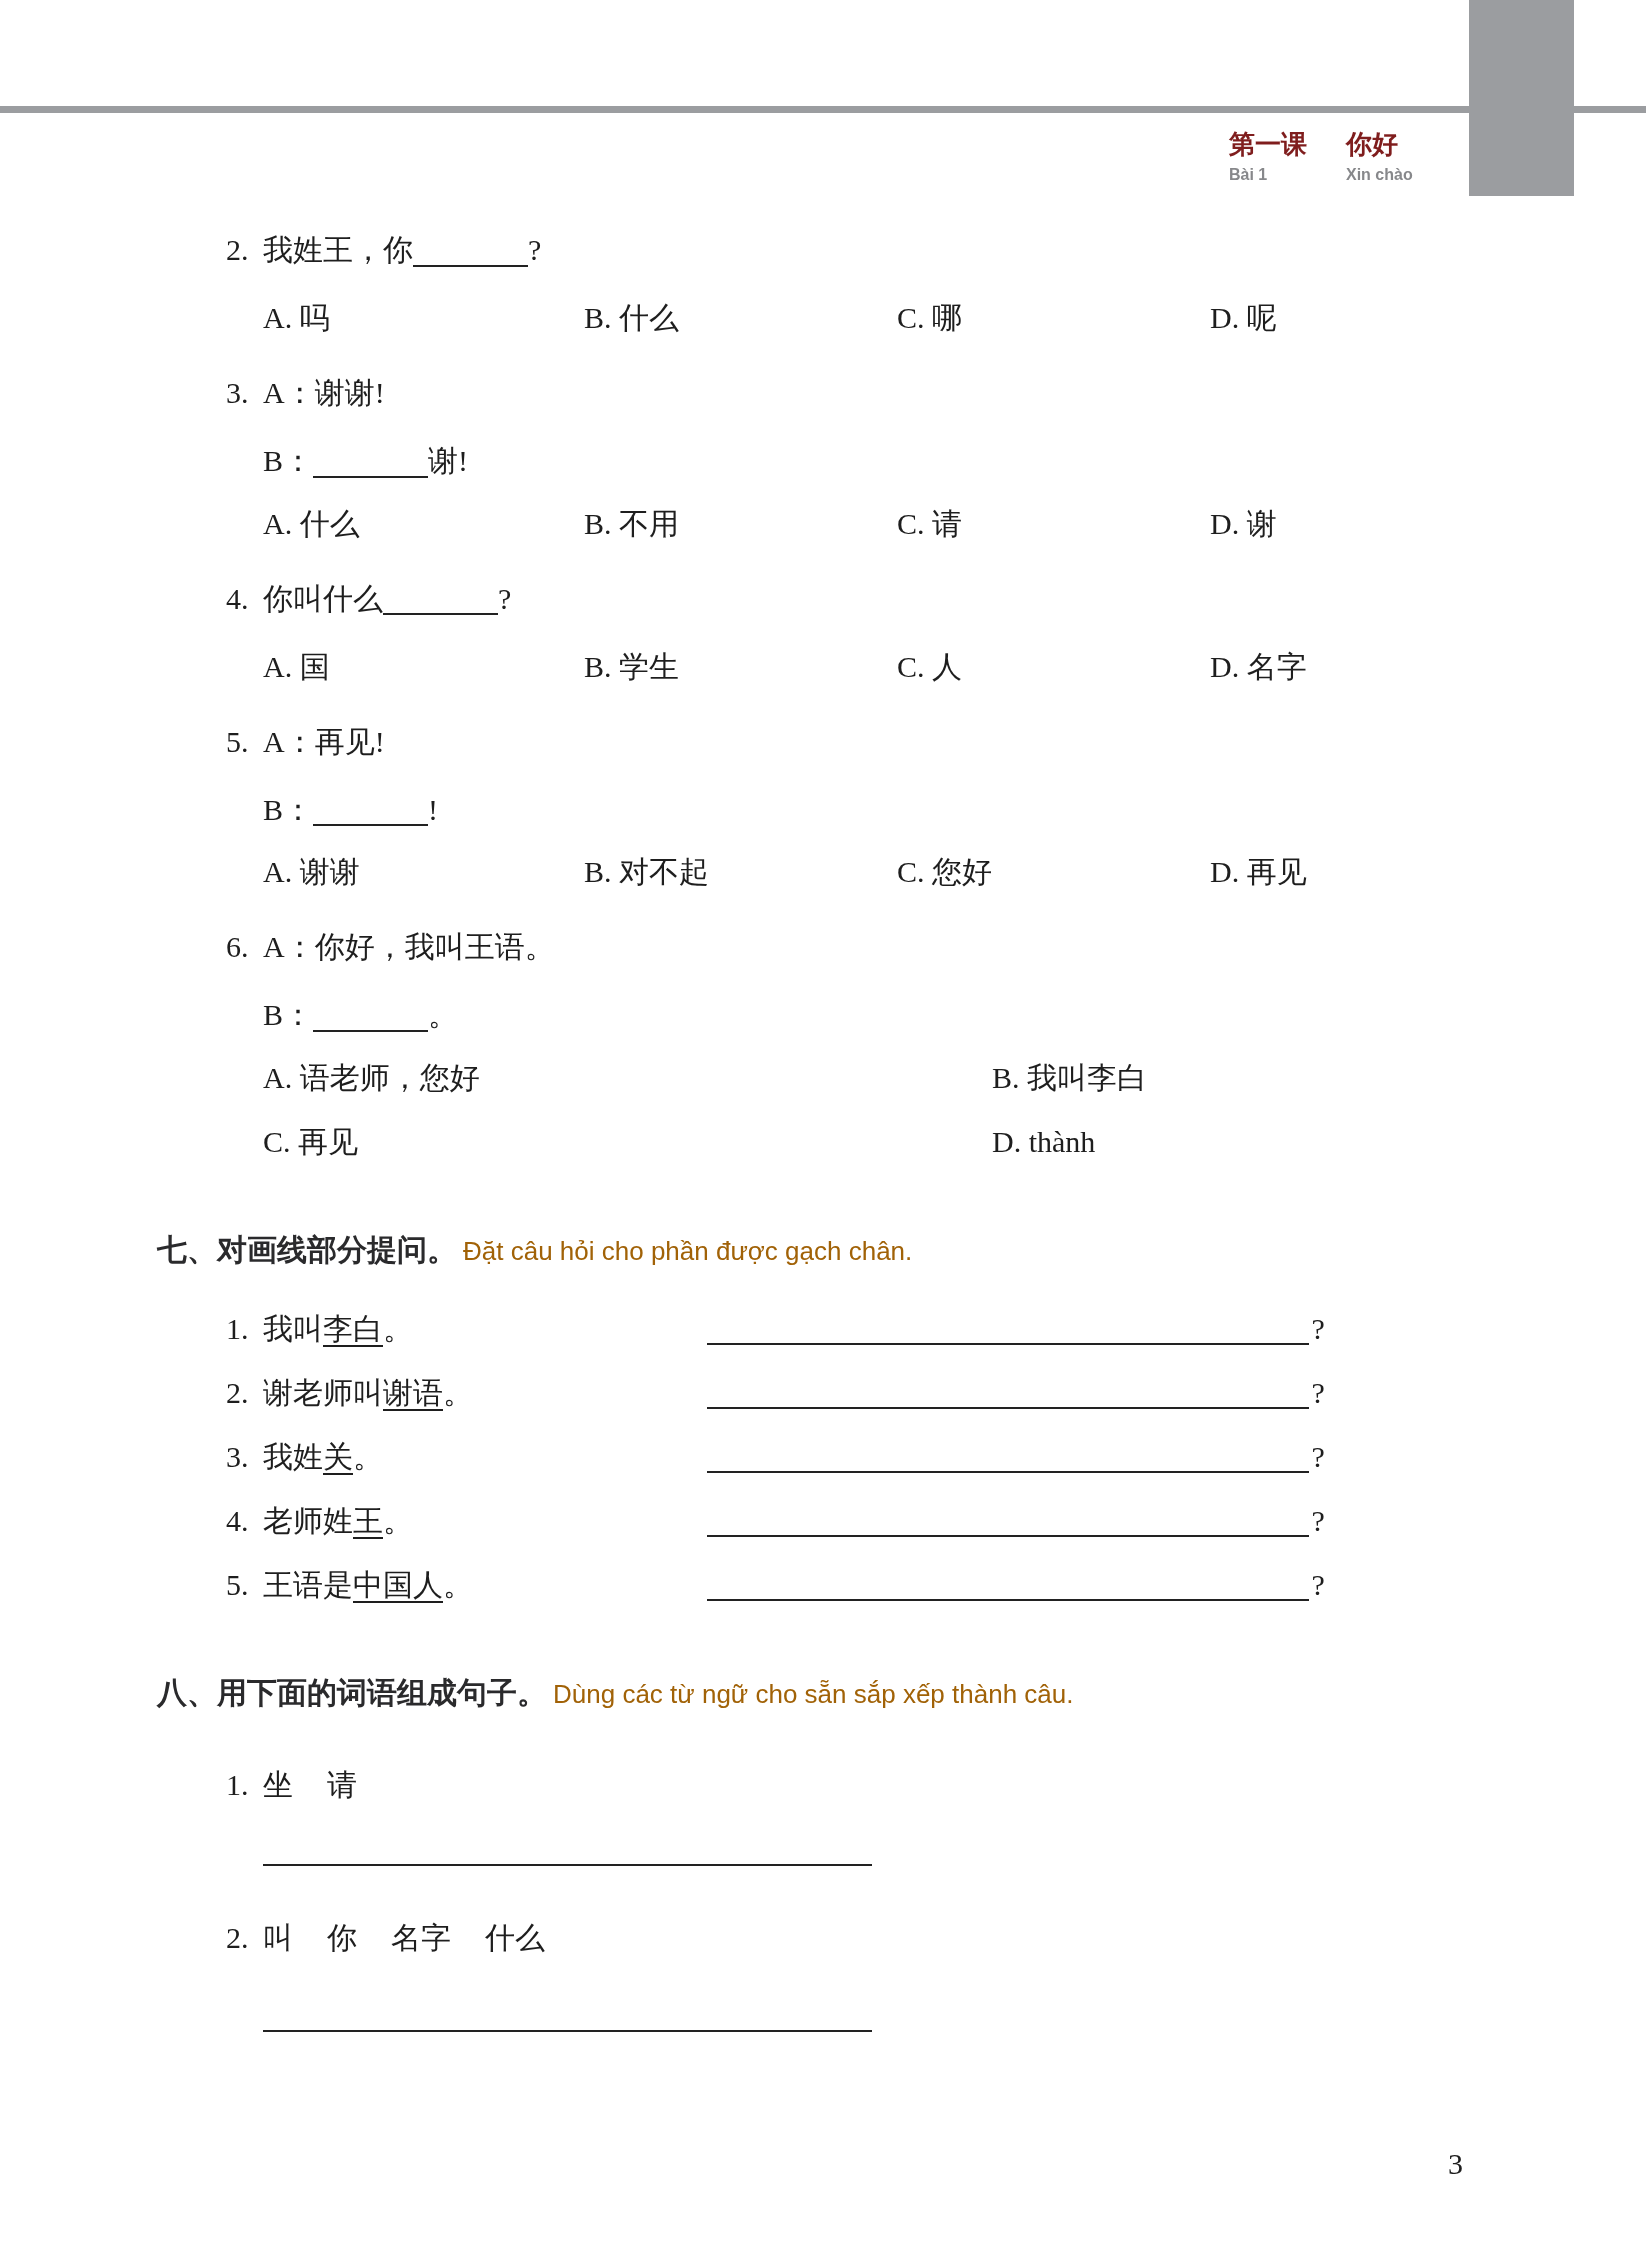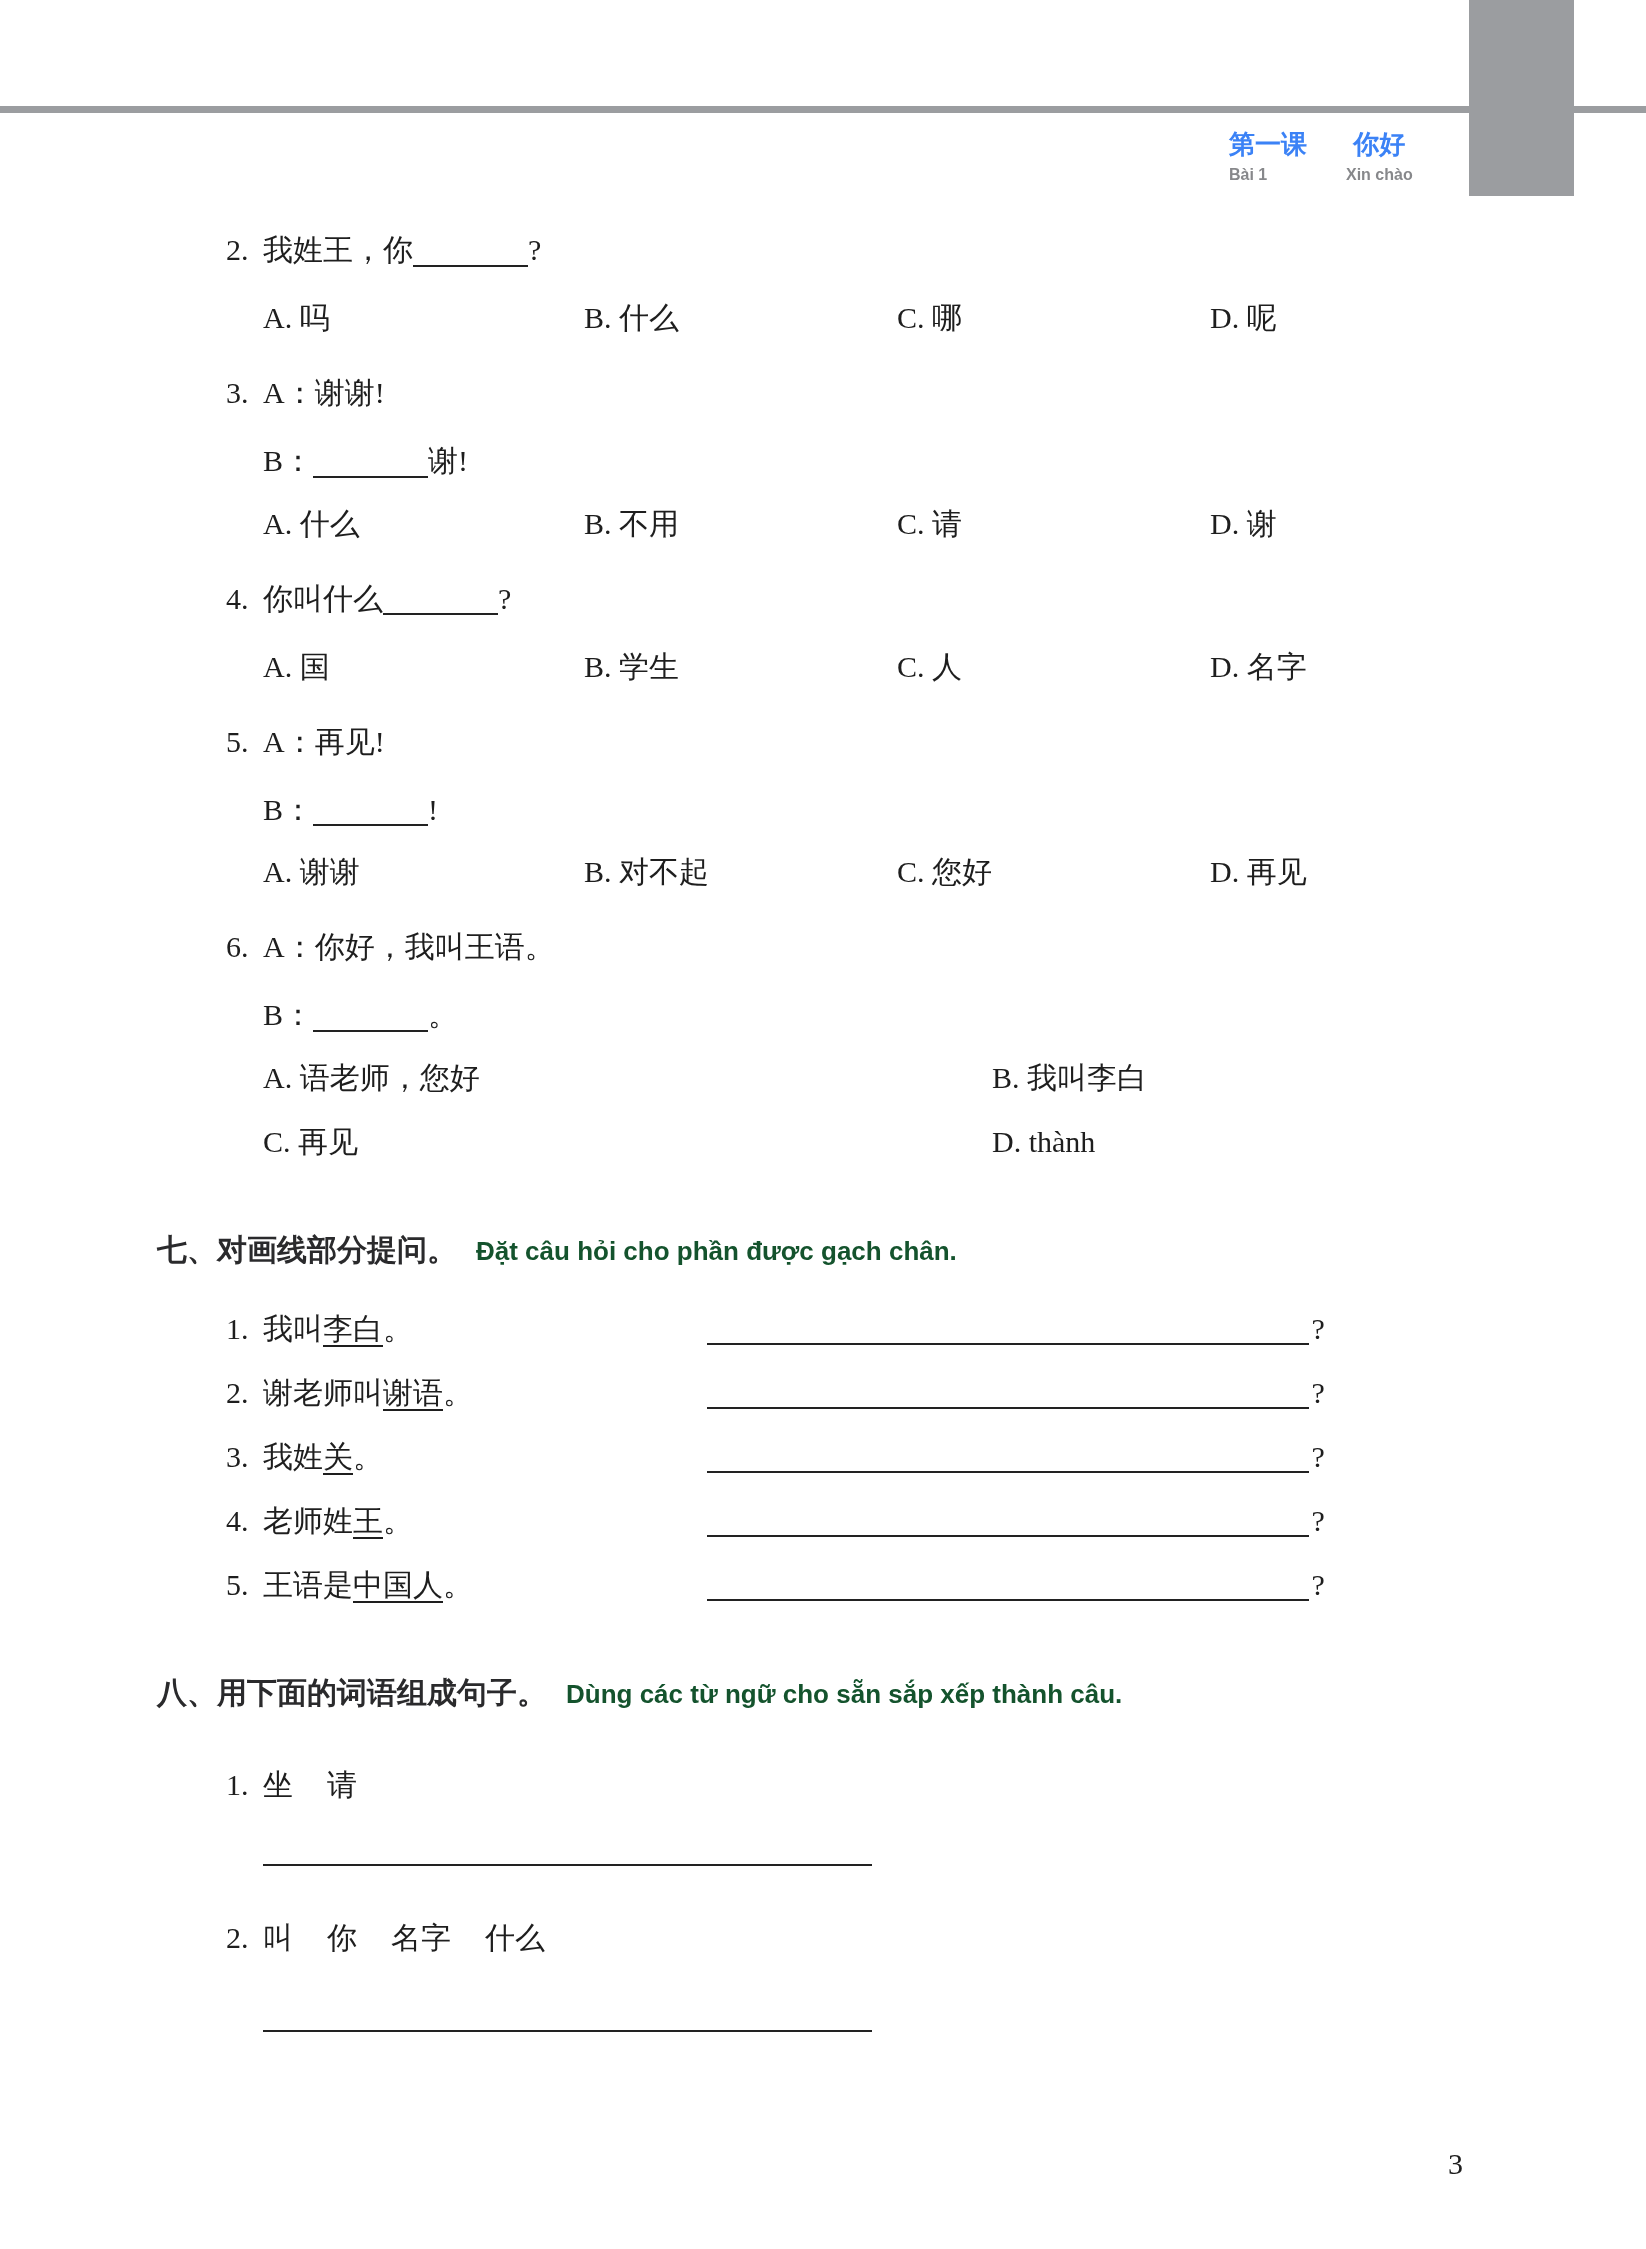--- a/index.html
+++ b/index.html
@@ -13,21 +13,21 @@
 
   
   .top-rule { position:absolute; left:0; top:106px; width:1647px; height:6.5px; background:#9b9da0; }
   .corner-tab { position:absolute; left:1469px; top:0; width:105px; height:196px; background:#9b9da0; }
 
   .header-block {
     position:absolute; top:130px; left:1229px;
     display:grid; grid-template-columns:auto auto; column-gap:39px; row-gap:5.2px;
     font-family:"Liberation Sans","DejaVu Sans",sans-serif; font-weight:700;
   }
-  .h-cn { font-size:26px; color:#3b82f6; line-height:29px;text-align:center; }
+  .h-cn { font-size:26px; color:#7f1d1d; line-height:29px; }
   .h-vi { font-size:16px; color:#87888b; line-height:22px; }
 
   
   .content { position:absolute; left:226px; top:230px; width:1230px; font-size:30px; }
   .q-line, .opt-row, .s7-item, .s8-words { line-height:39px; min-height:39px; position:relative; }
   .num { display:inline-block; min-width:37px; }
   .indent { padding-left:37px; }
 
   .blank {
     display:inline-block; width:115px; height:30px;
@@ -43,21 +43,21 @@
   .opt { position:absolute; top:0; white-space:nowrap; }
   .oA { left:37px; } .oB { left:358px; } .oC { left:671px; } .oD { left:984px; }
   .oB2 { left:766px; }
 
   .sec-header {
     margin-top:68px; margin-left:-69px;
     font-family:"Liberation Sans","DejaVu Sans",sans-serif;
     line-height:41px; white-space:nowrap;
   }
   .sec-marker, .sec-title-cn { font-weight:700; font-size:30px; color:#2a2a2c; }
-  .sec-title-vi { font-weight:700; font-size:26px; color:#14532d; margin-left:19px; }
+  .sec-title-vi { font-weight:400; font-size:26px; color:#a16207; margin-left:6px; }
 
   .s7-item { margin-top:25px; }
   .s7-first { margin-top:37px; }
   .ul { text-decoration:underline; text-decoration-thickness:2px; text-underline-offset:5.9px; }
   .ans { position:absolute; left:481px; top:0; white-space:nowrap; }
   .rule-l {
     display:inline-block; width:602px; height:30px;
     border-bottom:2px solid #222; vertical-align:-6.5px; margin-right:2.6px;
   }
 

